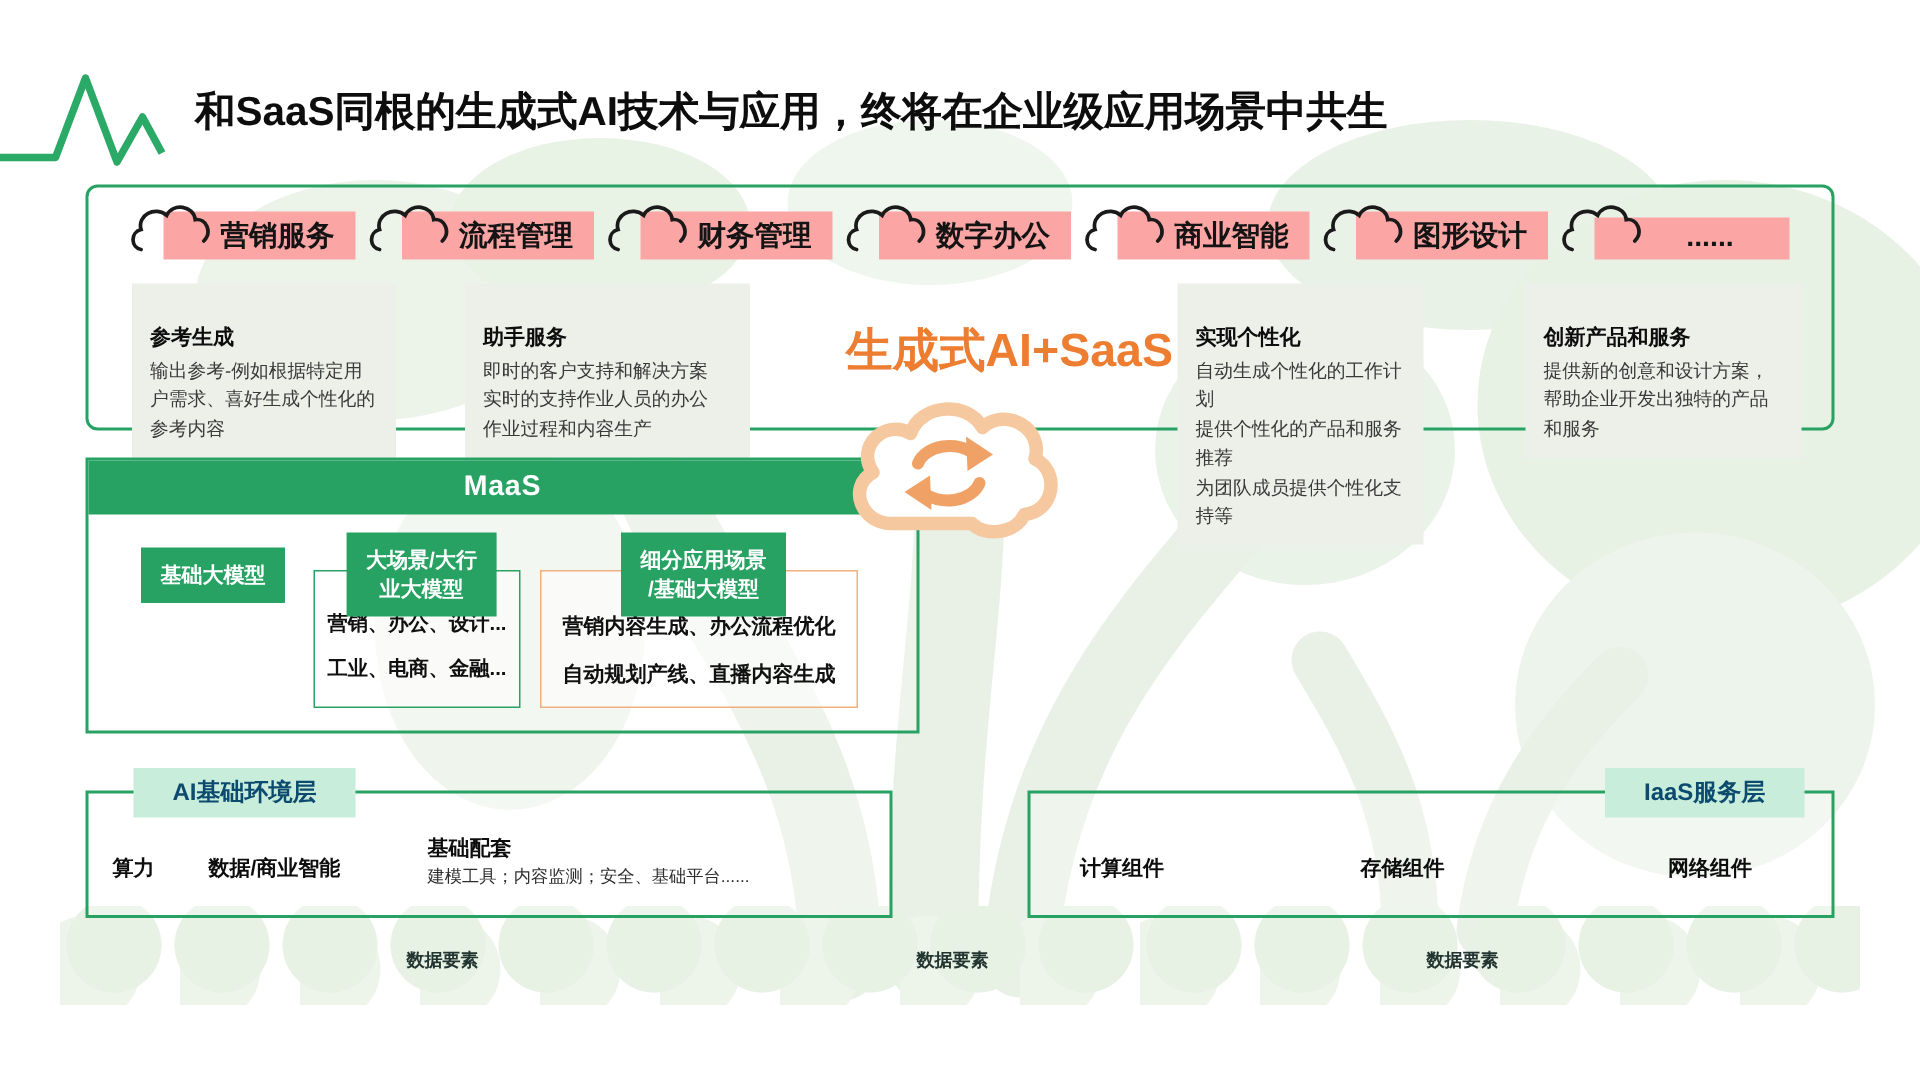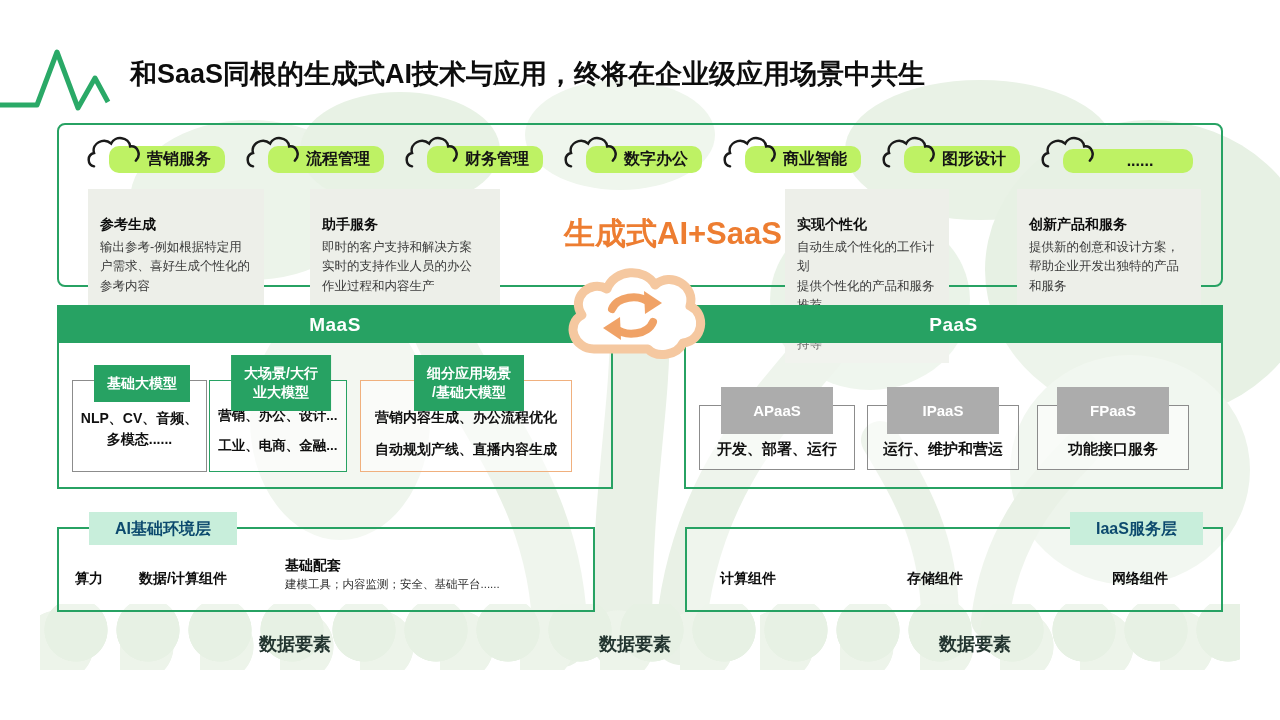--- a/index.html
+++ b/index.html
@@ -16,22 +16,22 @@
   .title{position:absolute;left:130px;top:56px;font-size:27px;font-weight:bold;color:#0d0d0d;z-index:3;}
   .pulse{position:absolute;left:0;top:40px;z-index:3;}
 
   
   .top-box{position:absolute;left:57px;top:123px;width:1166px;height:164px;
     border:2px solid #27A263;border-radius:8px;box-sizing:border-box;z-index:2;}
   .cloud-row{position:absolute;left:0;top:10px;width:100%;display:flex;justify-content:space-between;
     padding:0 28px;box-sizing:border-box;}
   .cloud-item{display:flex;align-items:flex-end;}
   .cloud-svg{width:54px;height:38px;margin-right:-32px;position:relative;z-index:2;}
-  .cloud-label{background:#bef264;color:#141414;font-weight:bold;font-size:16px;
-    padding:3px 14px 3px 38px;min-width:56px;text-align:center;white-space:nowrap;border-radius:10px;}
+  .cloud-label{background:#fca5a5;color:#141414;font-weight:bold;font-size:19px;
+    padding:3px 14px 3px 38px;min-width:56px;text-align:center;white-space:nowrap;}
 
   .block{position:absolute;top:64px;background:#EDEFE9;padding:11px 12px 9px 12px;box-sizing:border-box;min-height:92px;}
   .block h3{margin:16px 0 4px 0;font-size:14px;font-weight:bold;color:#0d0d0d;}
   .block p{margin:0;font-size:12.5px;line-height:1.55;color:#3a3a3a;}
   .center-label{position:absolute;left:468px;top:88px;width:292px;text-align:center;
     font-size:31px;font-weight:bold;color:#ED7D31;white-space:nowrap;}
 
   
   .sec-box{position:absolute;top:305px;height:184px;border:2px solid #27A263;box-sizing:border-box;z-index:2;background:rgba(255,255,255,0.25);}
   .sec-head{height:36px;background:#27A263;color:#fff;font-size:19px;font-weight:bold;
@@ -62,21 +62,21 @@
     font-size:16px;font-weight:bold;padding:0 26px;z-index:3;white-space:nowrap;}
   .ai-item{position:absolute;font-size:14px;font-weight:bold;color:#0d0d0d;white-space:nowrap;}
   .ai-sub{font-size:11.5px;font-weight:normal;color:#2e2e2e;margin-top:2px;}
 
   
   .scallops{position:absolute;left:40px;top:604px;width:1200px;height:66px;z-index:1;
     background-image:
       radial-gradient(circle 32px at 36px 26px, #E7F1E4 98%, rgba(231,241,228,0) 100%),
       radial-gradient(circle 36px at 18px 42px, #EDF4EA 98%, rgba(237,244,234,0) 100%);
     background-size:72px 66px, 80px 66px;}
-  .data-el{position:absolute;top:28px;transform:translateX(-50%);font-size:18px;font-weight:bold;color:#233530;z-index:2;white-space:nowrap;}
+  .data-el{position:absolute;top:28px;transform:translateX(-50%);font-size:12px;font-weight:bold;color:#233530;z-index:2;white-space:nowrap;}
 </style>
 </head>
 <body>
 
 <div class="slide">
 
   <svg class="bg-art" width="1280" height="720" viewBox="0 0 1280 720">
     <ellipse cx="250" cy="200" rx="120" ry="80" fill="#ECF4EA"></ellipse>
     <ellipse cx="400" cy="150" rx="100" ry="58" fill="#E8F2E5"></ellipse>
     <ellipse cx="620" cy="135" rx="95" ry="55" fill="#EFF6ED"></ellipse>
@@ -175,54 +175,43 @@
       <h3>创新产品和服务</h3>
       <p class="pre">提供新的创意和设计方案，
 帮助企业开发出独特的产品
 和服务</p>
     </div>
   </div>
 
   <div class="sec-box maas">
     <div class="sec-head">MaaS</div>
     <div class="mtag" style="left:83px;top:58px;">基础大模型</div>
-    <div class="mbox b1">NLP、CV、音频、
-多模态......</div>
     <div class="mtag" style="left:222px;top:48px;">大场景/大行
 业大模型</div>
     <div class="mbox b2">营销、办公、设计...
 工业、电商、金融...</div>
     <div class="mtag" style="left:410px;top:48px;">细分应用场景
 /基础大模型</div>
     <div class="mbox b3">营销内容生成、办公流程优化
 自动规划产线、直播内容生成</div>
   </div>
 
-  <div class="sec-box paas">
-    <div class="sec-head">PaaS</div>
-    <div class="ptag" style="left:35px;">APaaS</div>
-    <div class="pbox" style="left:13px;width:156px;">开发、部署、运行</div>
-    <div class="ptag" style="left:201px;">IPaaS</div>
-    <div class="pbox" style="left:181px;width:152px;">运行、维护和营运</div>
-    <div class="ptag" style="left:371px;">FPaaS</div>
-    <div class="pbox" style="left:351px;width:152px;">功能接口服务</div>
-  </div>
 
   <svg class="sync-cloud" width="155" height="108" viewBox="0 0 155 108">
     <path d="M38 91 C18 91 9 66 26 57 C14 40 34 21 51 31 C58 11 89 9 99 27 C115 13 140 28 134 48 C151 56 147 83 127 85 C121 98 100 100 92 91 Z" fill="#ffffff" stroke="#F5C8A0" stroke-width="9" stroke-linejoin="round"></path>
     <path d="M56 51 A 22 16 0 0 1 94 45" stroke="#F0A266" stroke-width="8" fill="none" stroke-linecap="round"></path>
     <polygon points="88,33 106,45 89,56" fill="#F0A266"></polygon>
     <path d="M97 64 A 22 16 0 0 1 59 70" stroke="#F0A266" stroke-width="8" fill="none" stroke-linecap="round"></path>
     <polygon points="65,82 47,70 64,59" fill="#F0A266"></polygon>
   </svg>
 
   <div class="layer-box ai-box">
     <div class="layer-tag" style="left:30px;">AI基础环境层</div>
     <div class="ai-item" style="left:16px;top:41px;">算力</div>
-    <div class="ai-item" style="left:80px;top:41px;">数据/计算组件</div>
+    <div class="ai-item" style="left:80px;top:41px;">数据/商业智能</div>
     <div class="ai-item" style="left:226px;top:28px;">
       <div>基础配套</div>
       <div class="ai-sub">建模工具；内容监测；安全、基础平台......</div>
     </div>
   </div>
 
   <div class="layer-box iaas-box">
     <div class="layer-tag" style="left:383px;">IaaS服务层</div>
     <div class="ai-item" style="left:33px;top:41px;">计算组件</div>
     <div class="ai-item" style="left:220px;top:41px;">存储组件</div>

